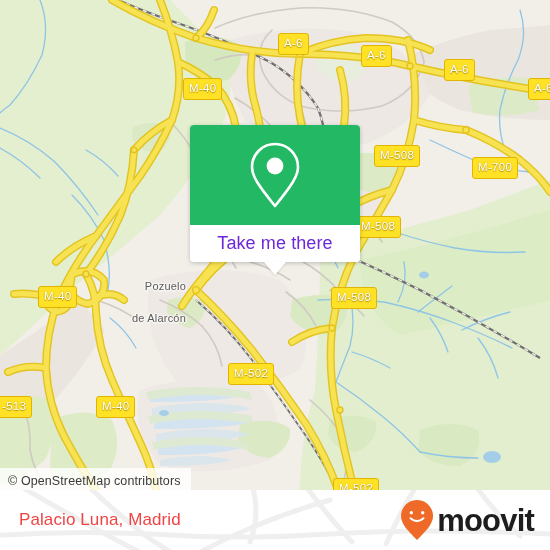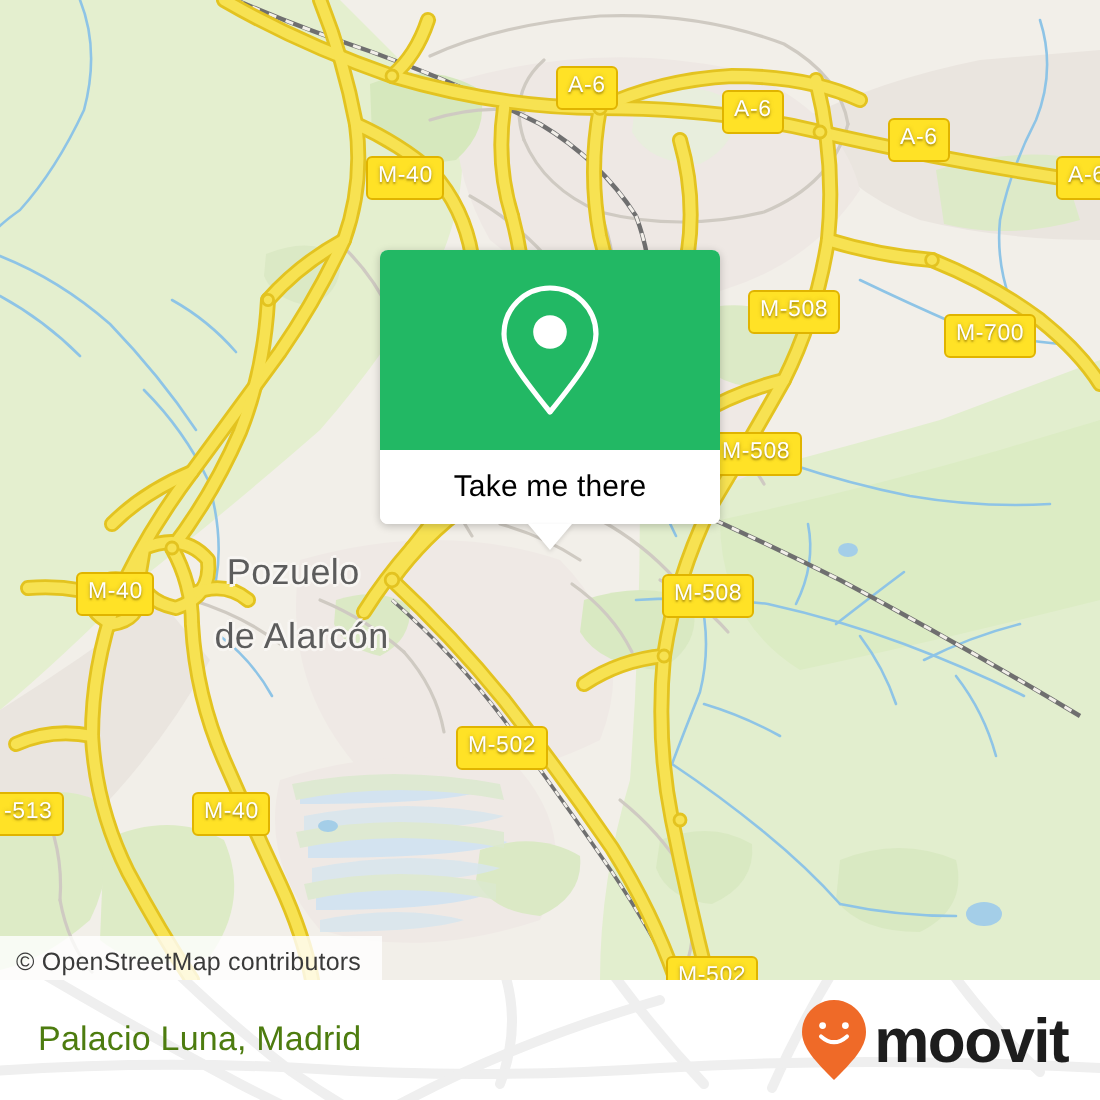--- a/index.html
+++ b/index.html
@@ -22,23 +22,23 @@
     width: 550px; height: 490px;
     background: #f2efe9;
     overflow: hidden;
   }
   #map-svg { position: absolute; left: 0; top: 0; }
 
   
   .place-label {
     position: absolute;
     color: #5c5c5c;
-    font-size: 18px;
+    font-size: 11px;
     line-height: 16px;
-    text-align: center;
+    text-align: right;
     letter-spacing: .2px;
     text-shadow:
       1.5px 0 0 rgba(248,246,242,.95), -1.5px 0 0 rgba(248,246,242,.95),
       0 1.5px 0 rgba(248,246,242,.95), 0 -1.5px 0 rgba(248,246,242,.95),
       1px 1px 0 rgba(248,246,242,.95), -1px -1px 0 rgba(248,246,242,.95);
     white-space: pre;
     pointer-events: none;
   }
 
   
@@ -75,22 +75,22 @@
     display: flex; align-items: center; justify-content: center;
   }
   #card-footer {
     position: absolute;
     left: 0; top: 100px; right: 0; height: 37px;
     background: #ffffff;
     border-radius: 0 0 4px 4px;
     display: flex; align-items: center; justify-content: center;
   }
   #card-footer-label {
-    color: #000000;
-    font-size: 15px;
+    color: #6d28d9;
+    font-size: 18px;
     letter-spacing: .1px;
   }
   #card-tail {
     position: absolute;
     left: 50%; top: 137px;
     margin-left: -11px;
     width: 0; height: 0;
     border-left: 11px solid transparent;
     border-right: 11px solid transparent;
     border-top: 13px solid #ffffff;
@@ -116,21 +116,21 @@
     left: 0; top: 490px;
     width: 550px; height: 60px;
     background: #ffffff;
     overflow: hidden;
   }
   #footer-watermark { position: absolute; left: 0; top: 0; opacity: 1; }
   #footer-title {
     position: absolute;
     left: 19px; top: 50%;
     transform: translateY(-50%);
-    color: #4d7c0f;
+    color: #ef4444;
     font-size: 17px;
     letter-spacing: .1px;
   }
   #brand {
     position: absolute;
     right: 16px; top: 50%;
     transform: translateY(-50%);
     display: flex; align-items: center; gap: 3px;
   }
   #brand-name {

